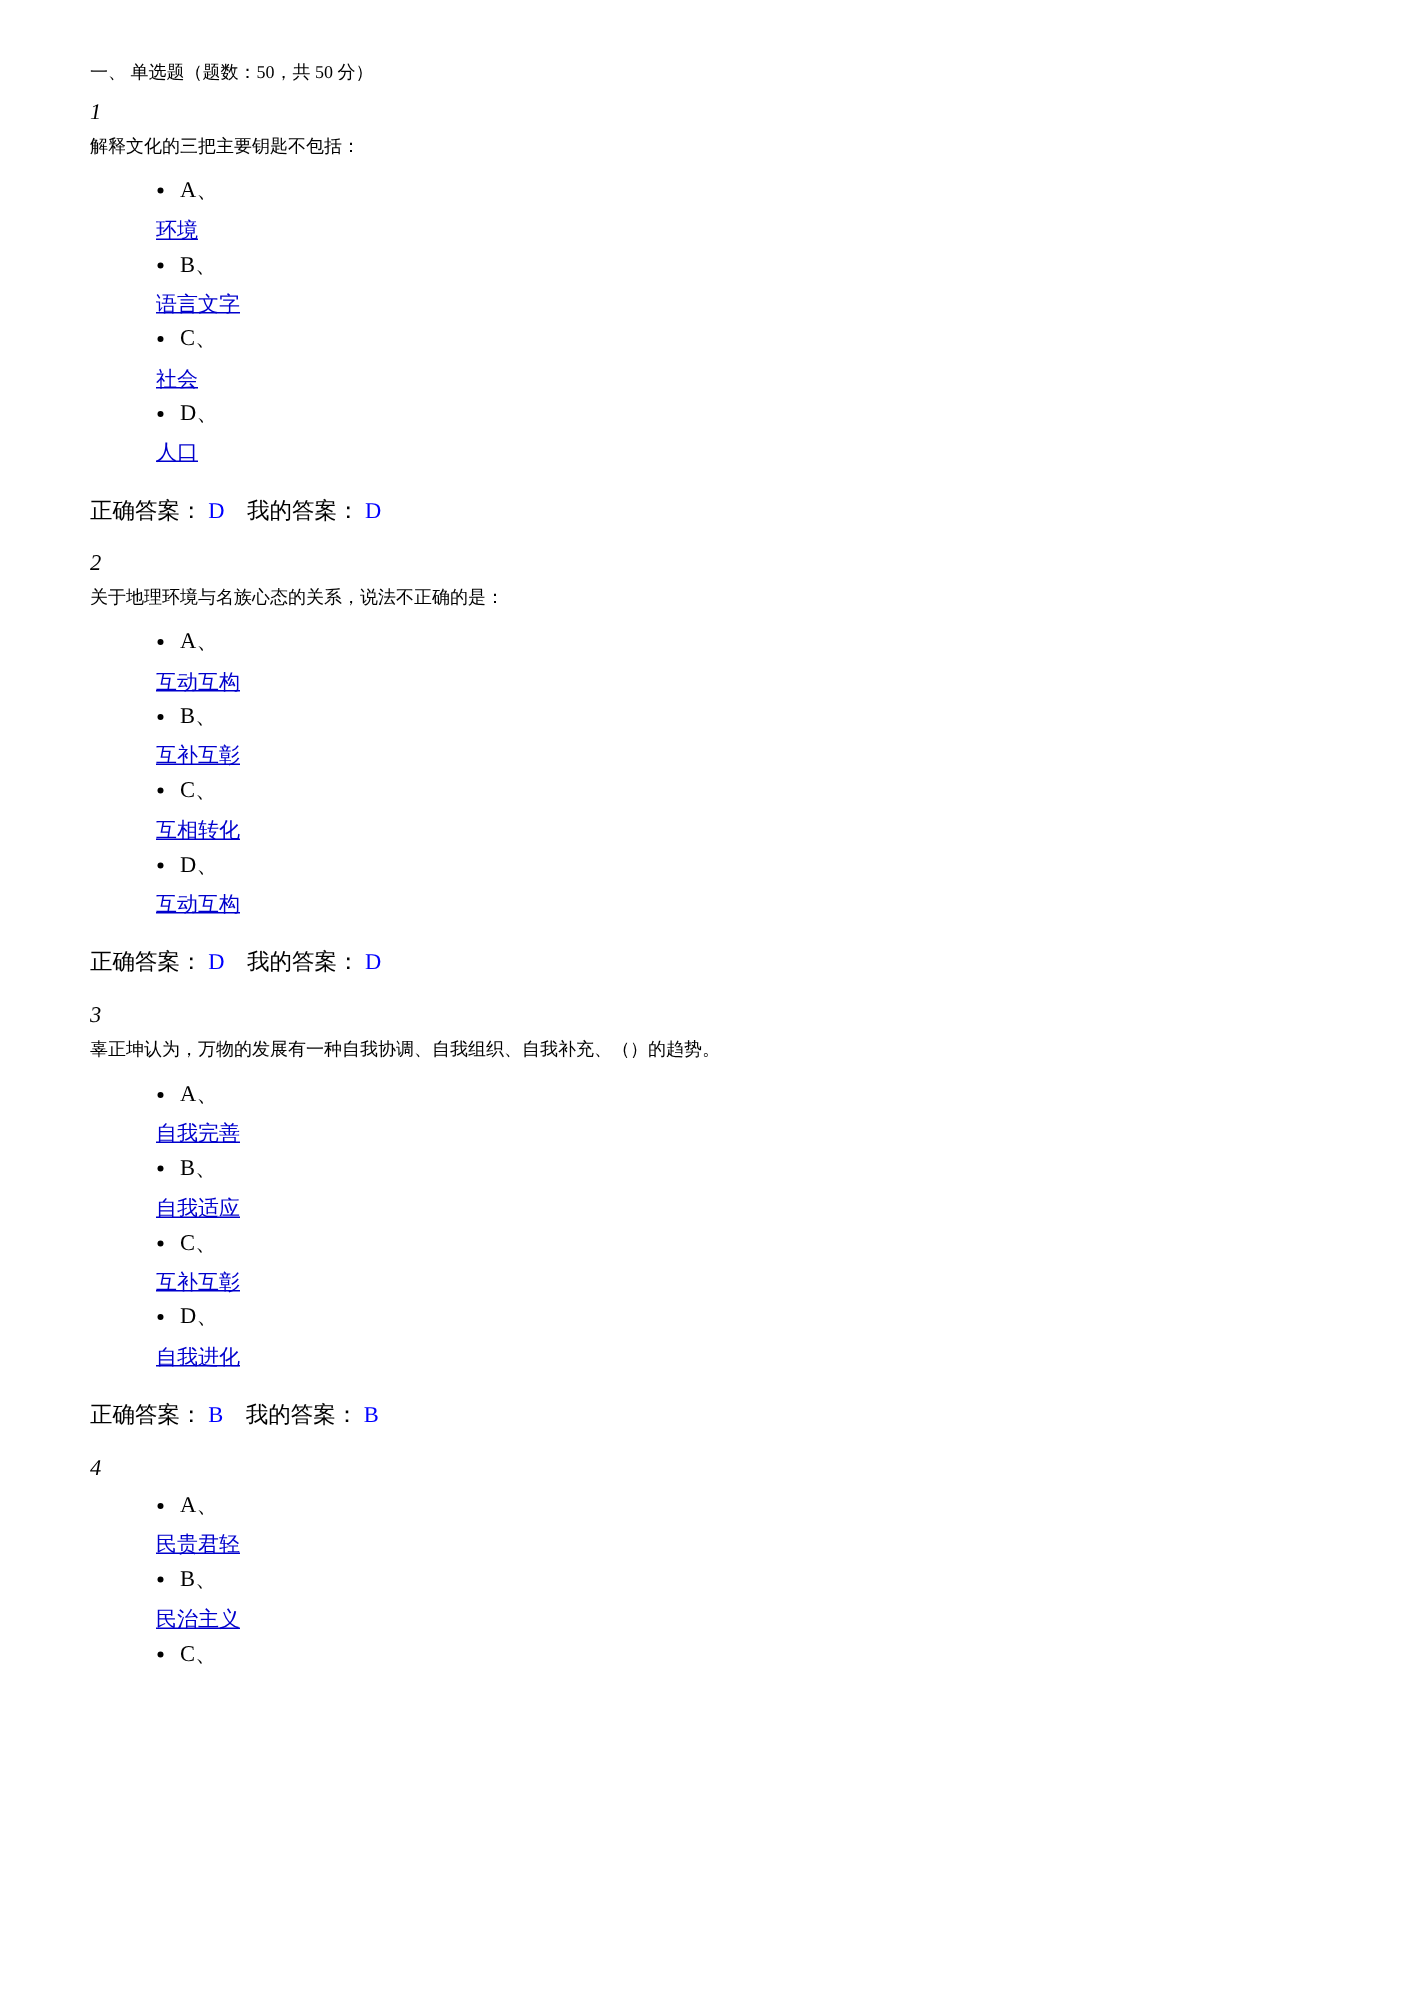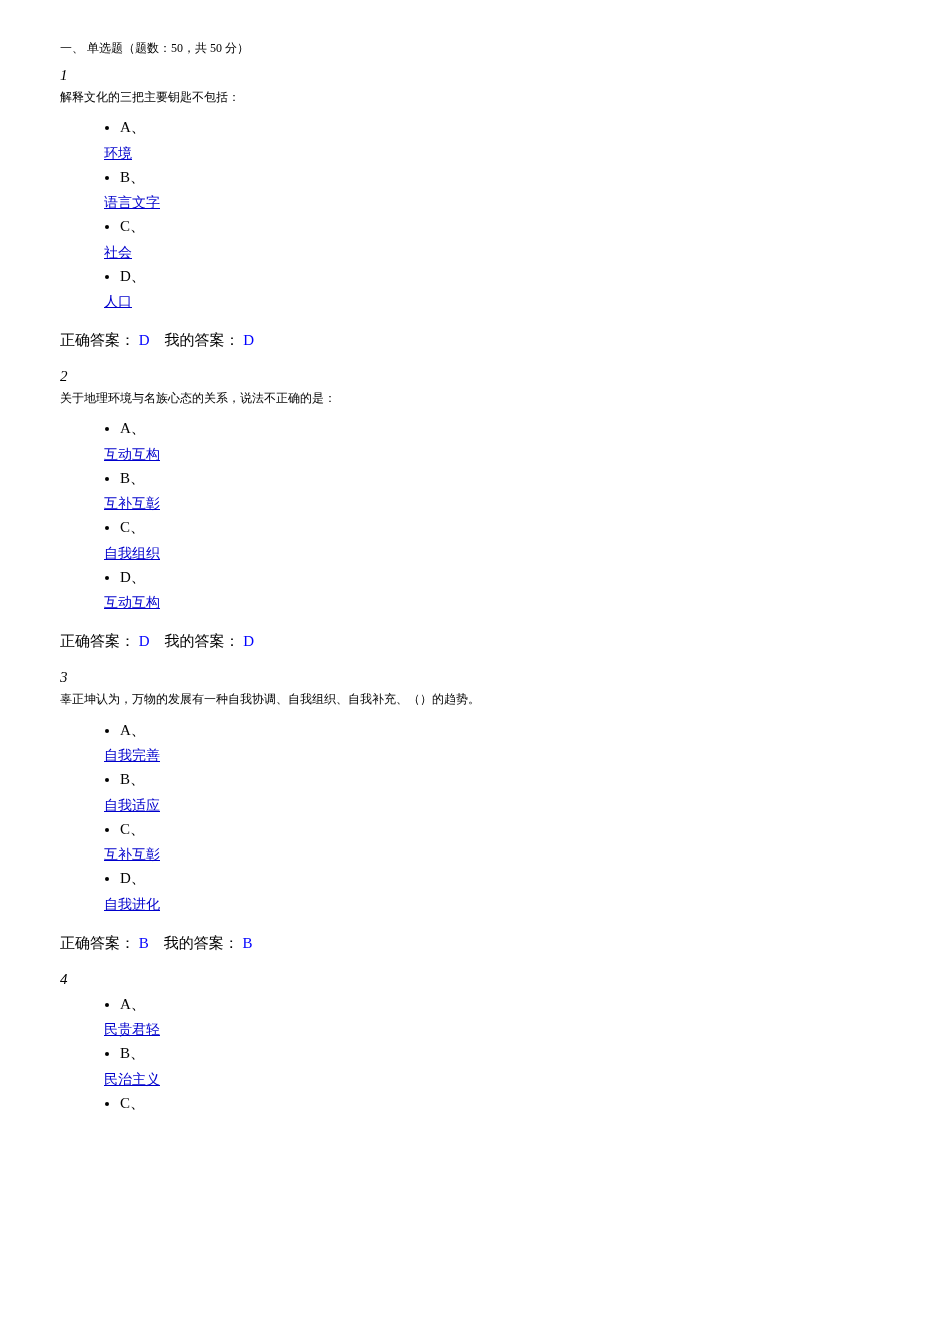--- a/index.html
+++ b/index.html
@@ -132,21 +132,21 @@
     <li class="option-item">
       <span class="option-label">B、</span>
     </li>
   </ul>
   <a class="option-link">互补互彰</a>
   <ul class="options-list">
     <li class="option-item">
       <span class="option-label">C、</span>
     </li>
   </ul>
-  <a class="option-link">自我组织</a>
+  <a class="option-link">互相转化</a>
   <ul class="options-list">
     <li class="option-item">
       <span class="option-label">D、</span>
     </li>
   </ul>
   <a class="option-link">互动互构</a>
   <div class="answer-line">
     <span class="answer-correct-label">正确答案：</span>
     <span class="answer-value">D</span>
     <span>&nbsp;&nbsp;</span>

